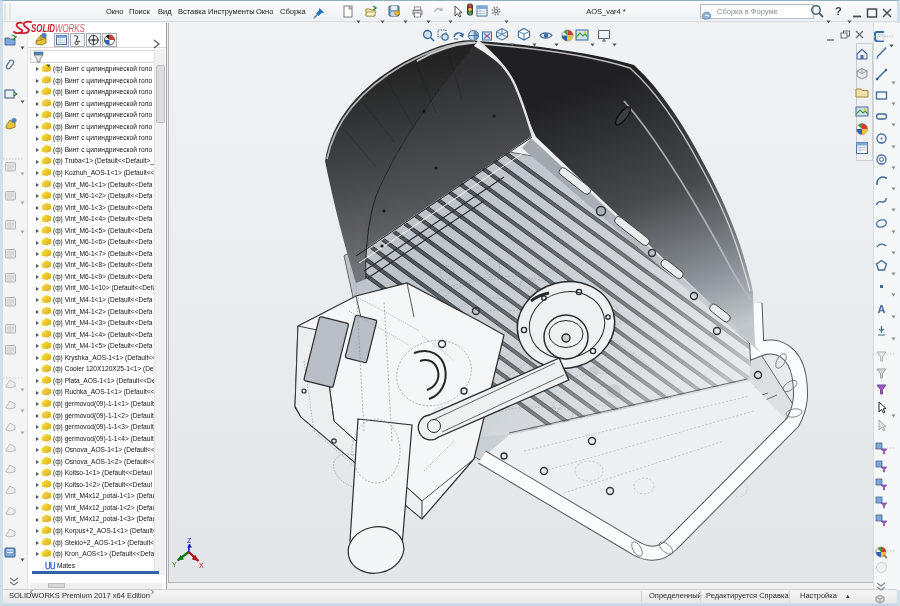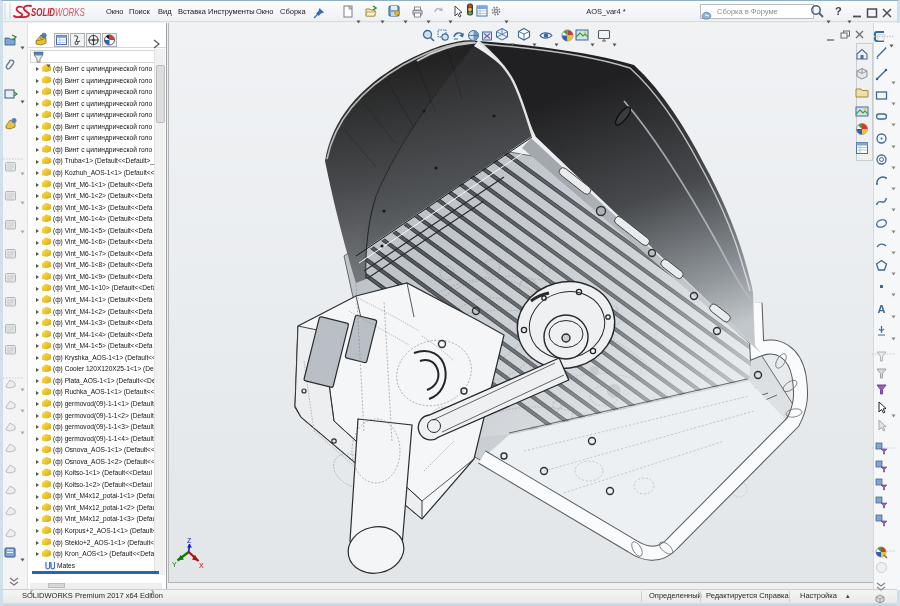--- a/index.html
+++ b/index.html
@@ -419,33 +419,33 @@
   <path d="M173.5,559.5 l6.5,-1 l-3.5,-4.5 Z" fill="#0b7a0b"></path>
   <path d="M194.5,560 l-6.5,-1.5 l3,-4.8 Z" fill="#b40f0f"></path>
   <text x="183" y="542" font-size="7" fill="#1515c8" font-family="Liberation Sans">Z</text>
   <text x="168" y="566" font-size="7" fill="#0b7a0b" font-family="Liberation Sans">Y</text>
   <text x="195" y="567" font-size="7" fill="#b40f0f" font-family="Liberation Sans">X</text>
  </svg>
  </div>
  <div id="taskstrip"></div>
  <div id="righttoolbar"></div>
  <div id="statusbar">
-   <span style="position:absolute;left:19px;top:1px">SOLIDWORKS Premium 2017 x64 Edition</span>
+   <span style="position:absolute;left:6px;top:1px">SOLIDWORKS Premium 2017 x64 Edition</span>
    <span class="sep" style="left:638px"></span>
    <span style="position:absolute;left:646px;top:1px">Определенный</span>
    <span class="sep" style="left:697px"></span>
    <span style="position:absolute;left:703px;top:1px">Редактируется Справка</span>
    <span class="sep" style="left:786px"></span>
    <span style="position:absolute;left:797px;top:1px">Настройка</span>
    <span style="position:absolute;left:843px;top:2px;font-size:7px;color:#444">▴</span>
  </div>
  <div id="winbottom"></div>
 </div>
 
-<div style="position: absolute; left: 11px; top: 3px; width: 150px; height: 17px;"><svg width="150" height="17" viewBox="0 0 150 17">
+<div style="position: absolute; left: 11px; top: 19px; width: 150px; height: 17px;"><svg width="150" height="17" viewBox="0 0 150 17">
       <g fill="none" stroke="#c8202f" stroke-width="1.8" stroke-linecap="round">
         <path d="M11,4 C7,3 4,5 6.5,8 C9,11 13,10 10.5,13 C8,15 4,14 3,13"></path>
         <path d="M20,3 C15,2 11,4 13.5,7 C16.5,10 20,10 17,13 C14.5,15 10,14 9,14"></path>
       </g>
       <text x="26.7" y="13.5" font-family="Liberation Sans" font-size="10.5" font-style="italic" font-weight="bold" fill="#c8202f" transform="scale(0.75,1)">SOLID<tspan font-weight="normal" fill="#d4555f">WORKS</tspan></text>
     </svg></div>
 <div style="position: absolute; left: 313px; top: 5px; width: 12px; height: 12px;"><svg width="12" height="12" viewBox="0 0 12 12">
       <path d="M6.5,1 L11,5.5 L8,6.5 L5.5,9 L3,6.5 L5.5,4 Z" fill="#2f6fb5"></path>
       <path d="M4,8 L1,11" stroke="#2f6fb5" stroke-width="1.2"></path>
     </svg></div>

